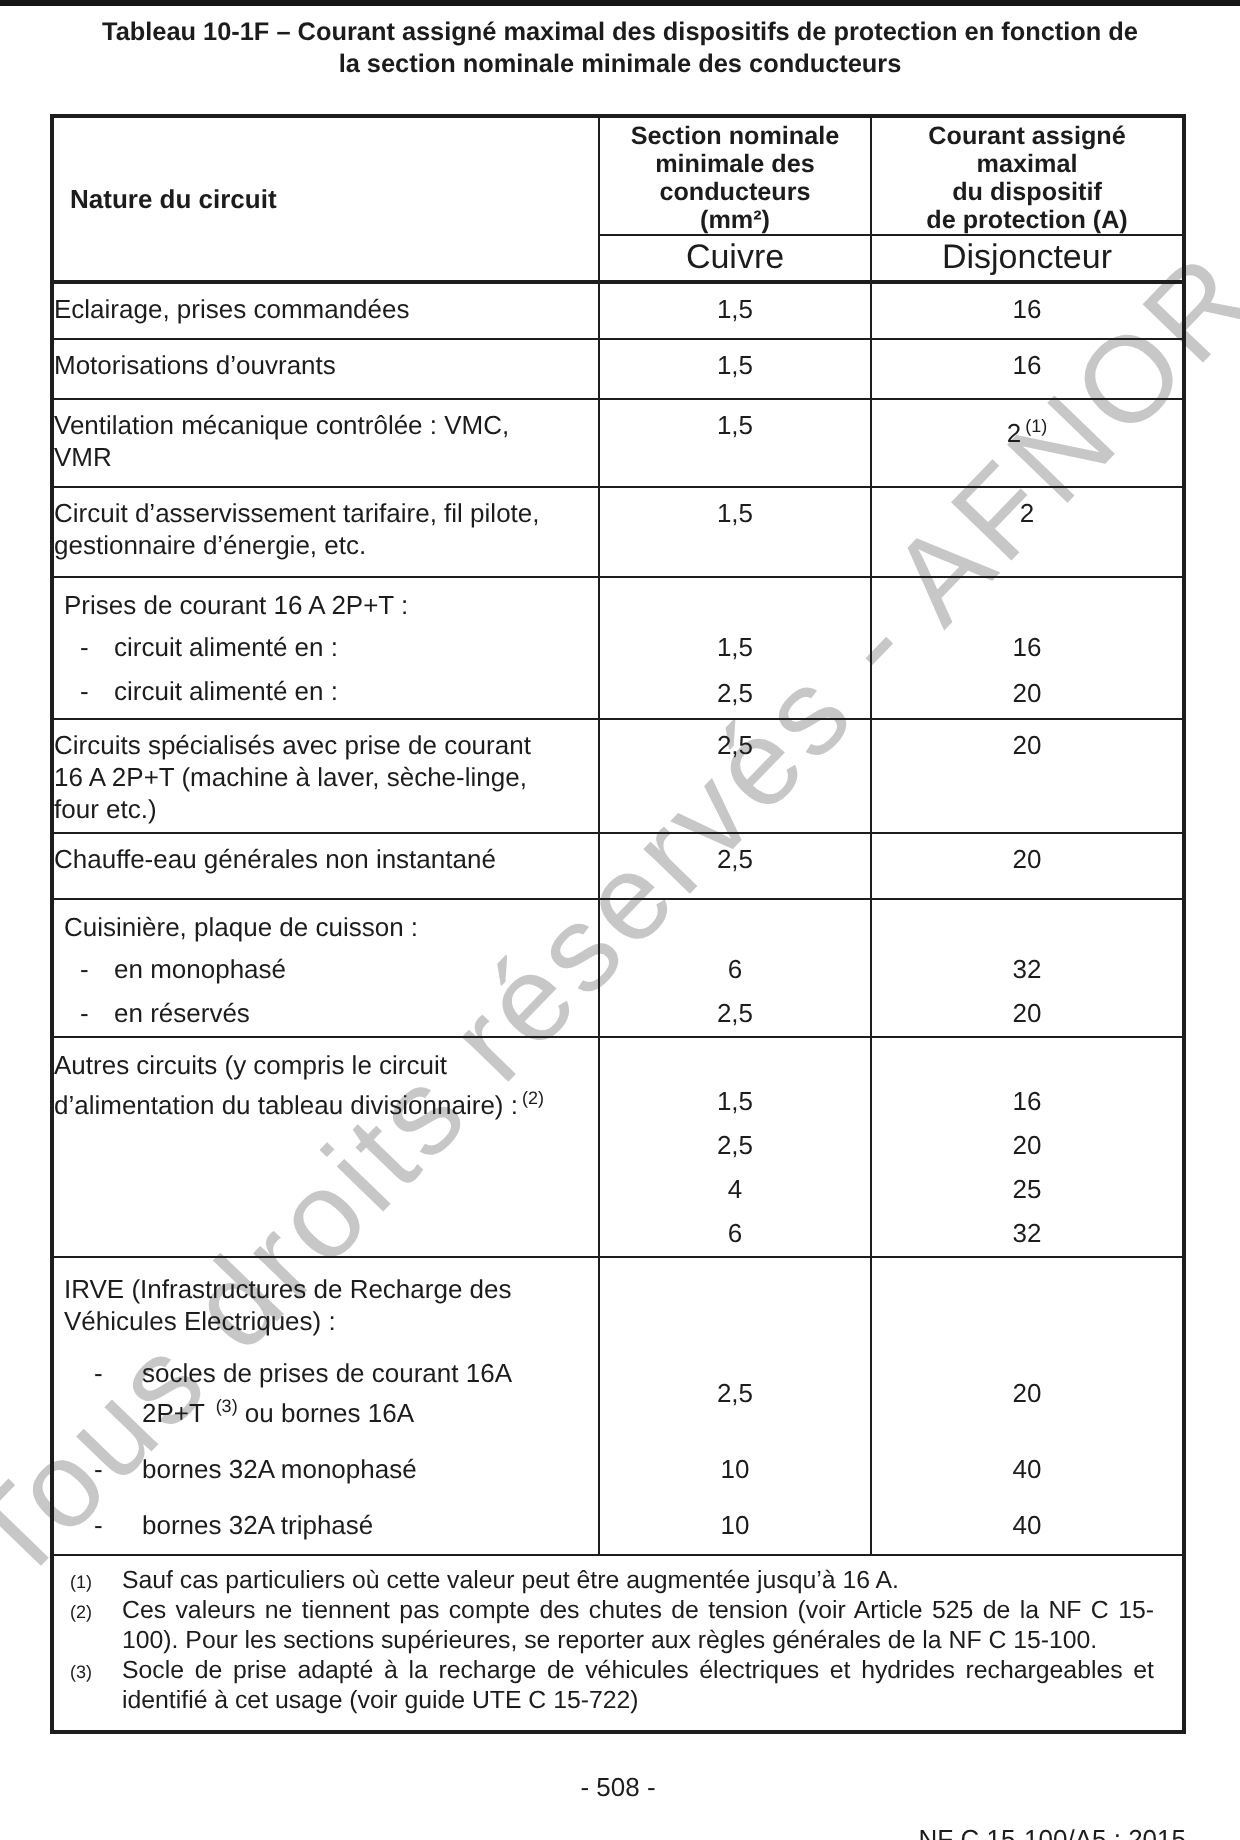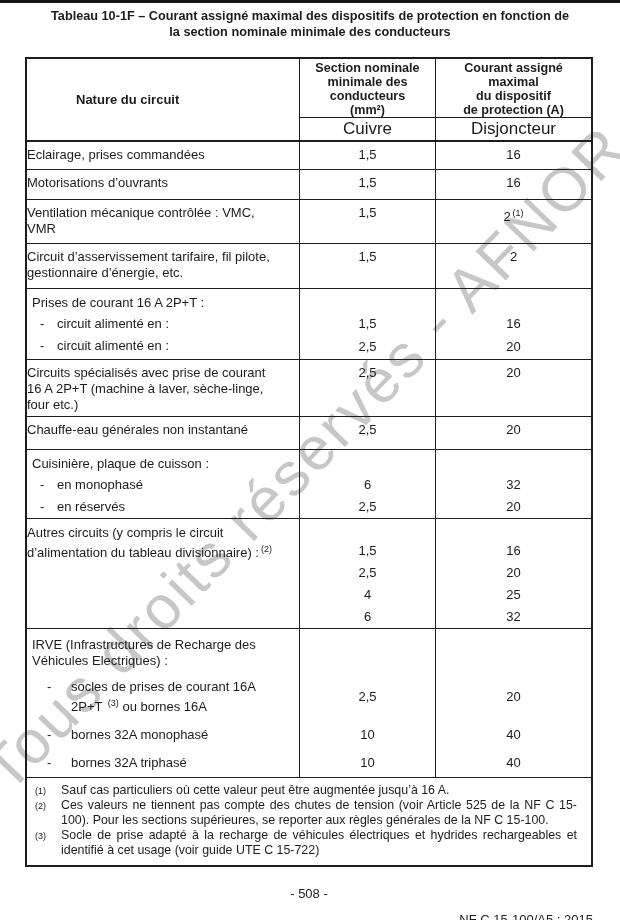--- a/index.html
+++ b/index.html
@@ -19,21 +19,21 @@
   .title{position:absolute;top:9px;left:0;width:620px;text-align:center;
          font-weight:bold;font-size:12.7px;line-height:15.5px;}
   .title .tl{white-space:nowrap;}
 
   
   #table{position:absolute;left:25px;top:57px;width:568px;box-sizing:border-box;
          border:2px solid #1d1d1d;background:transparent;}
   .thead{display:grid;grid-template-columns:272px 136px 156px;grid-template-rows:59px 22px;
          border-bottom:2px solid #1d1d1d;}
   .h-nature{grid-row:1/3;grid-column:1;display:flex;align-items:center;
-            padding:0 8px;font-weight:bold;font-size:13px;margin-left:41px;}
+            padding:0 8px;font-weight:bold;font-size:13px;}
   .h-top{border-left:1px solid #1d1d1d;border-bottom:1px solid #1d1d1d;
          display:flex;flex-direction:column;justify-content:center;text-align:center;
          font-weight:bold;font-size:12.6px;line-height:14px;white-space:pre-line;padding-top:1px;}
   .h-sub{border-left:1px solid #1d1d1d;display:flex;align-items:center;justify-content:center;
          font-weight:normal;font-size:17px;}
 
   #tbody .trow{display:flex;flex-direction:column;}
   #tbody .trow + .trow{border-top:1px solid #1d1d1d;}
   .line{display:grid;grid-template-columns:272px 136px 156px;flex:0 0 auto;}
   .trow > .line:last-child{flex:1 0 auto;}

